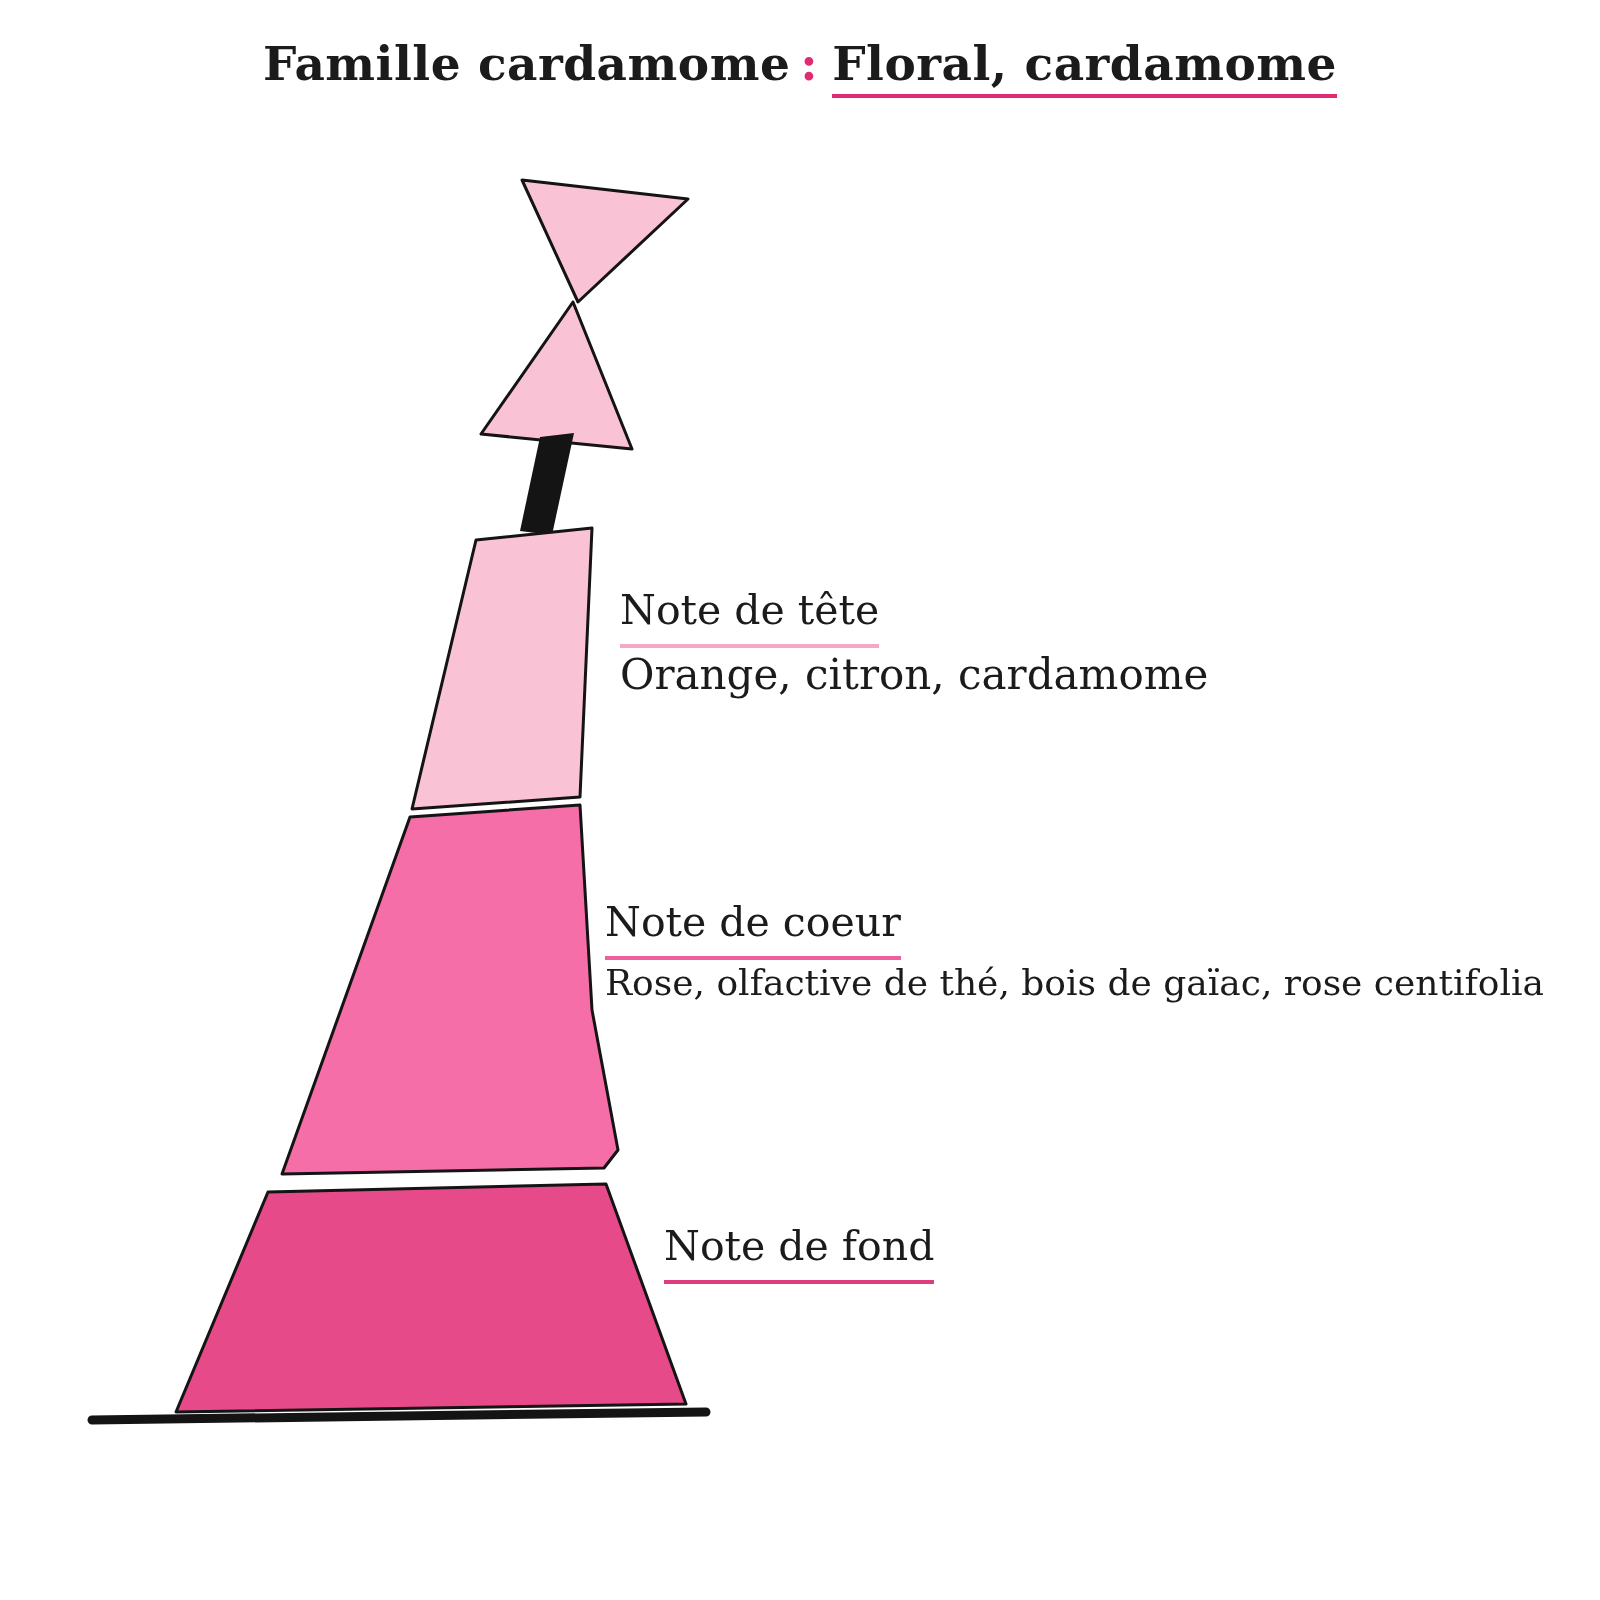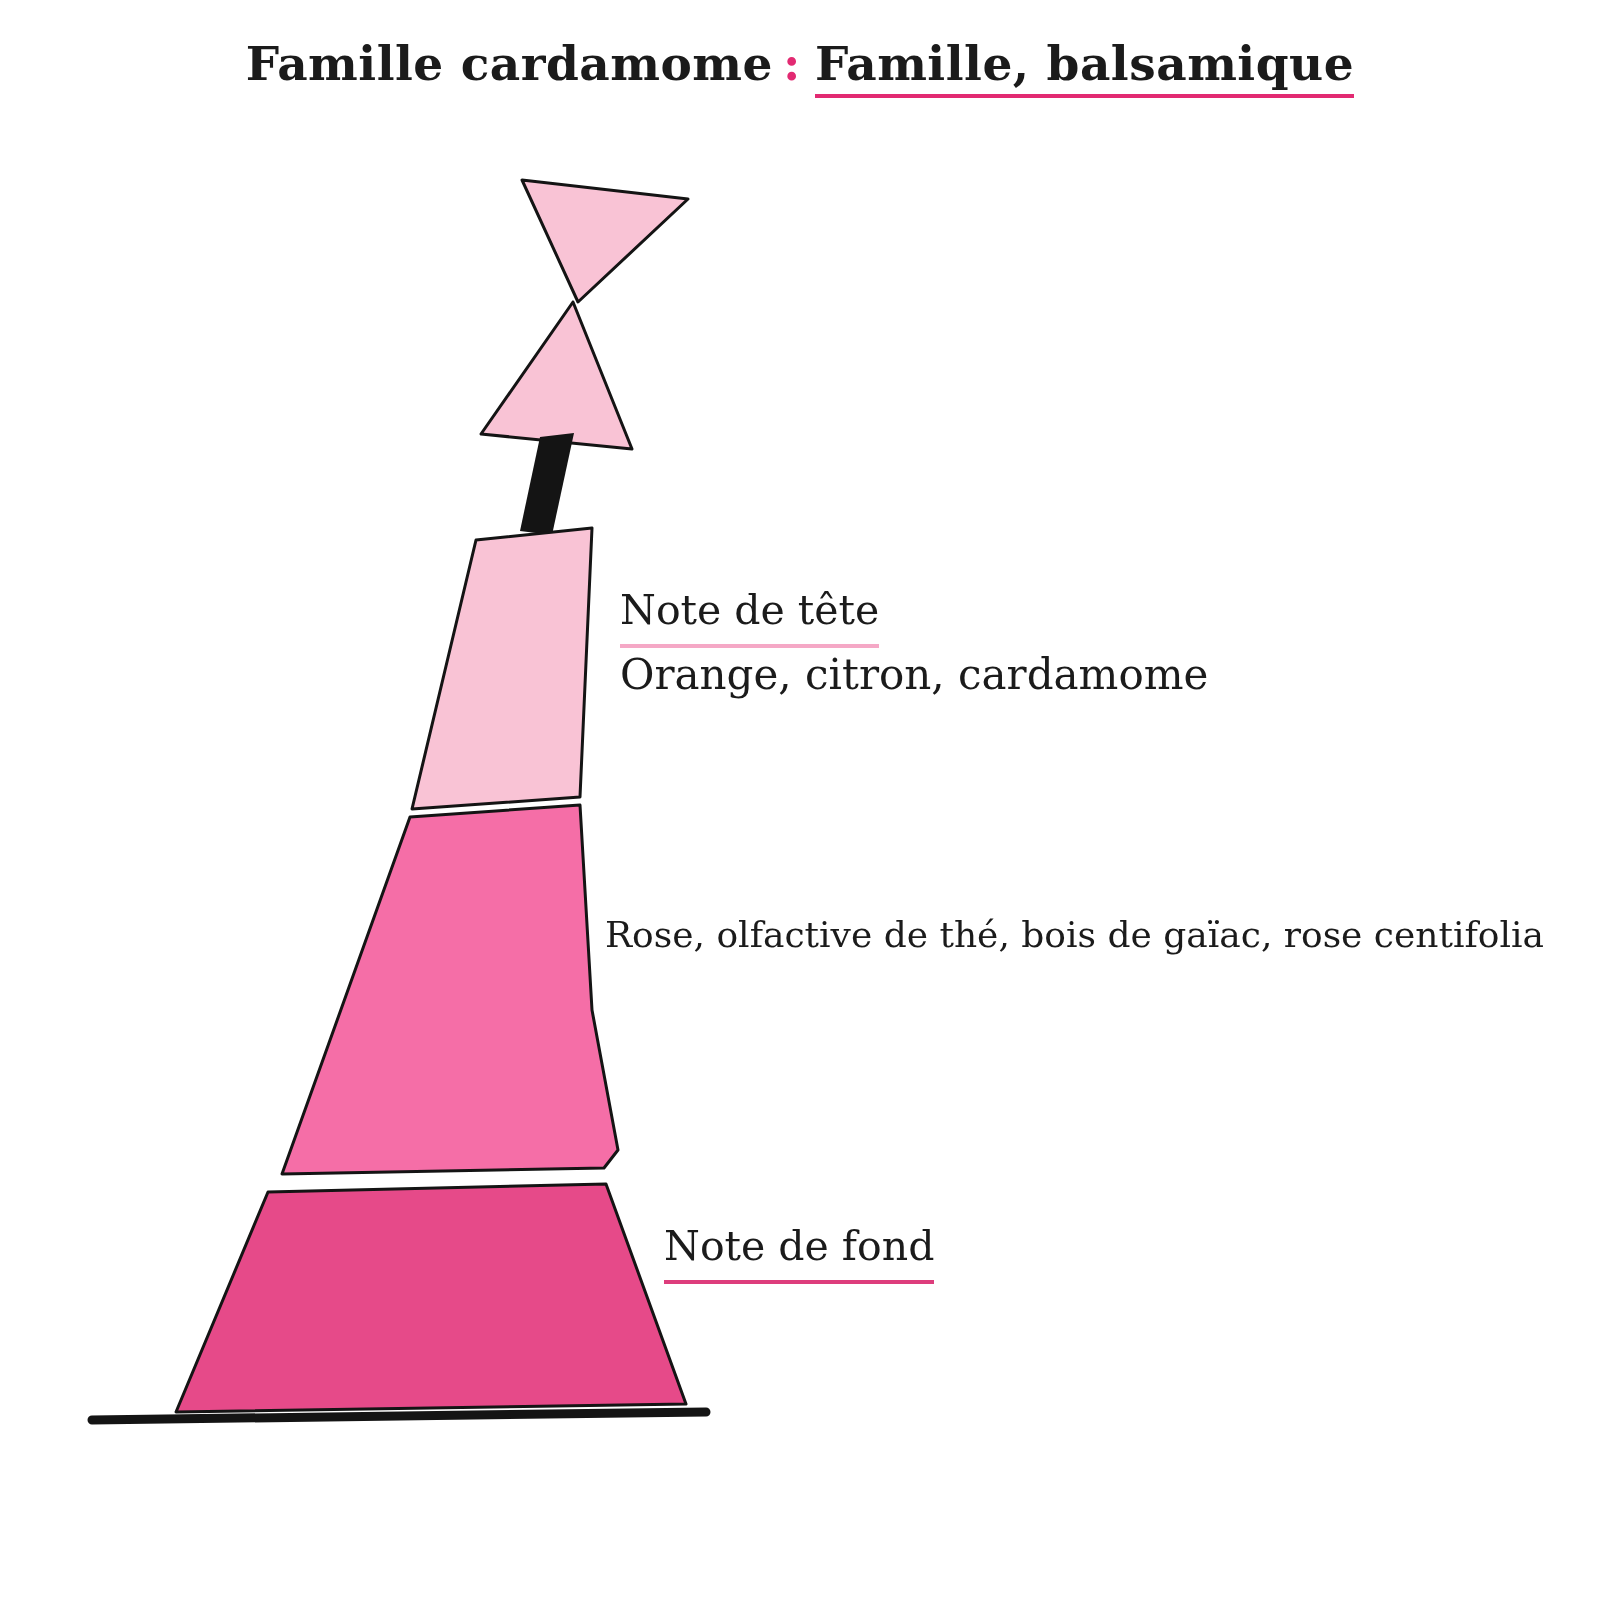--- a/index.html
+++ b/index.html
@@ -51,21 +51,21 @@
   .note-coeur .ingredients { font-size: 36px; }
   .note-tete  { left: 620px; top: 586px; }
   .note-coeur { left: 605px; top: 898px; }
   .note-fond  { left: 664px; top: 1222px; }
 </style>
 </head>
 <body>
 
 <div class="page">
 
-  <h1 class="title"><span>Famille cardamome</span><span class="sep" style="color: rgb(226, 42, 114);">:</span><span class="family" style="border-bottom-color: rgb(226, 42, 114);">Famille, balsamique</span></h1>
+  <h1 class="title"><span>Famille cardamome</span><span class="sep" style="color: rgb(226, 42, 114);">:</span><span class="family" style="border-bottom-color: rgb(226, 42, 114);">Floral, cardamome</span></h1>
 
   <svg class="pyramid" viewBox="0 0 1600 1600" xmlns="http://www.w3.org/2000/svg">
 
     <polygon points="522,180 688,199 578,302" stroke="#141414" stroke-width="3" stroke-linejoin="round" fill="#f9c3d5"></polygon>
 
     <polygon points="573,302 481,434 632,449" stroke="#141414" stroke-width="3" stroke-linejoin="round" fill="#f9c3d5"></polygon>
 
     <polygon points="540,437 574,433 552,535 520,531" fill="#141414"></polygon>
 
     <polygon points="476,540 592,528 580,797 412,809" stroke="#141414" stroke-width="3" stroke-linejoin="round" fill="#f9c3d5"></polygon>
@@ -76,20 +76,21 @@
 
     <line x1="92" y1="1420" x2="706" y2="1412" stroke-width="9" stroke-linecap="round" stroke="#141414"></line>
   </svg>
 
   <div class="note note-tete">
     <div class="note-label"><span class="u" style="border-bottom-color: rgb(245, 168, 198);">Note de tête</span></div>
     <div class="ingredients">Orange, citron, cardamome</div>
   </div>
 
   <div class="note note-coeur">
+    <div class="note-label"><span class="u" style="border-bottom-color: rgb(238, 95, 155);">Note de coeur</span></div>
     <div class="ingredients">Rose, olfactive de thé, bois de gaïac, rose centifolia</div>
   </div>
 
   <div class="note note-fond">
     <div class="note-label"><span class="u" style="border-bottom-color: rgb(221, 61, 124);">Note de fond</span></div>
   </div>
 
 </div>
 
 </body></html>

